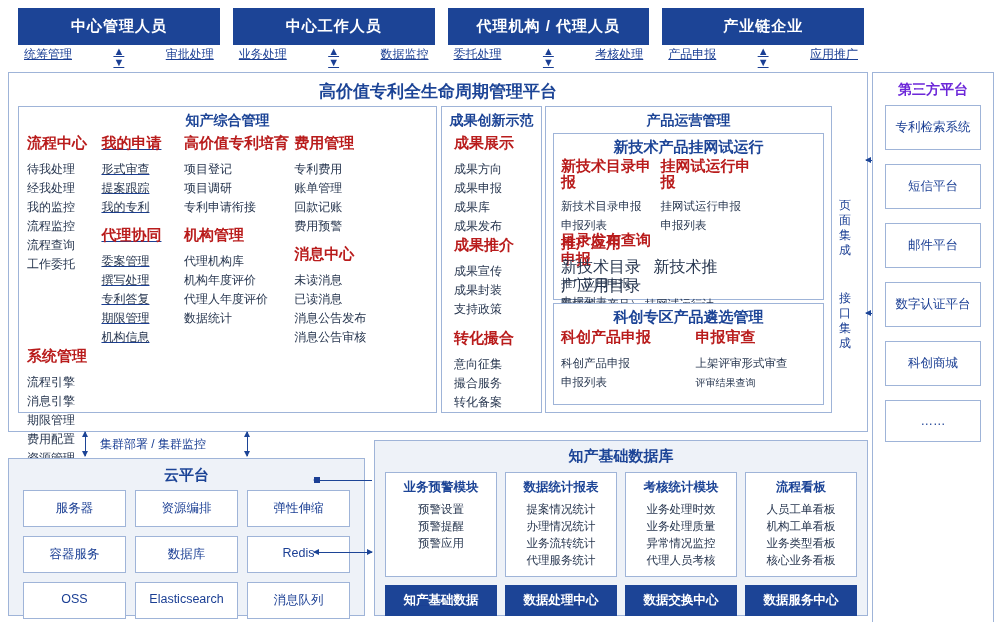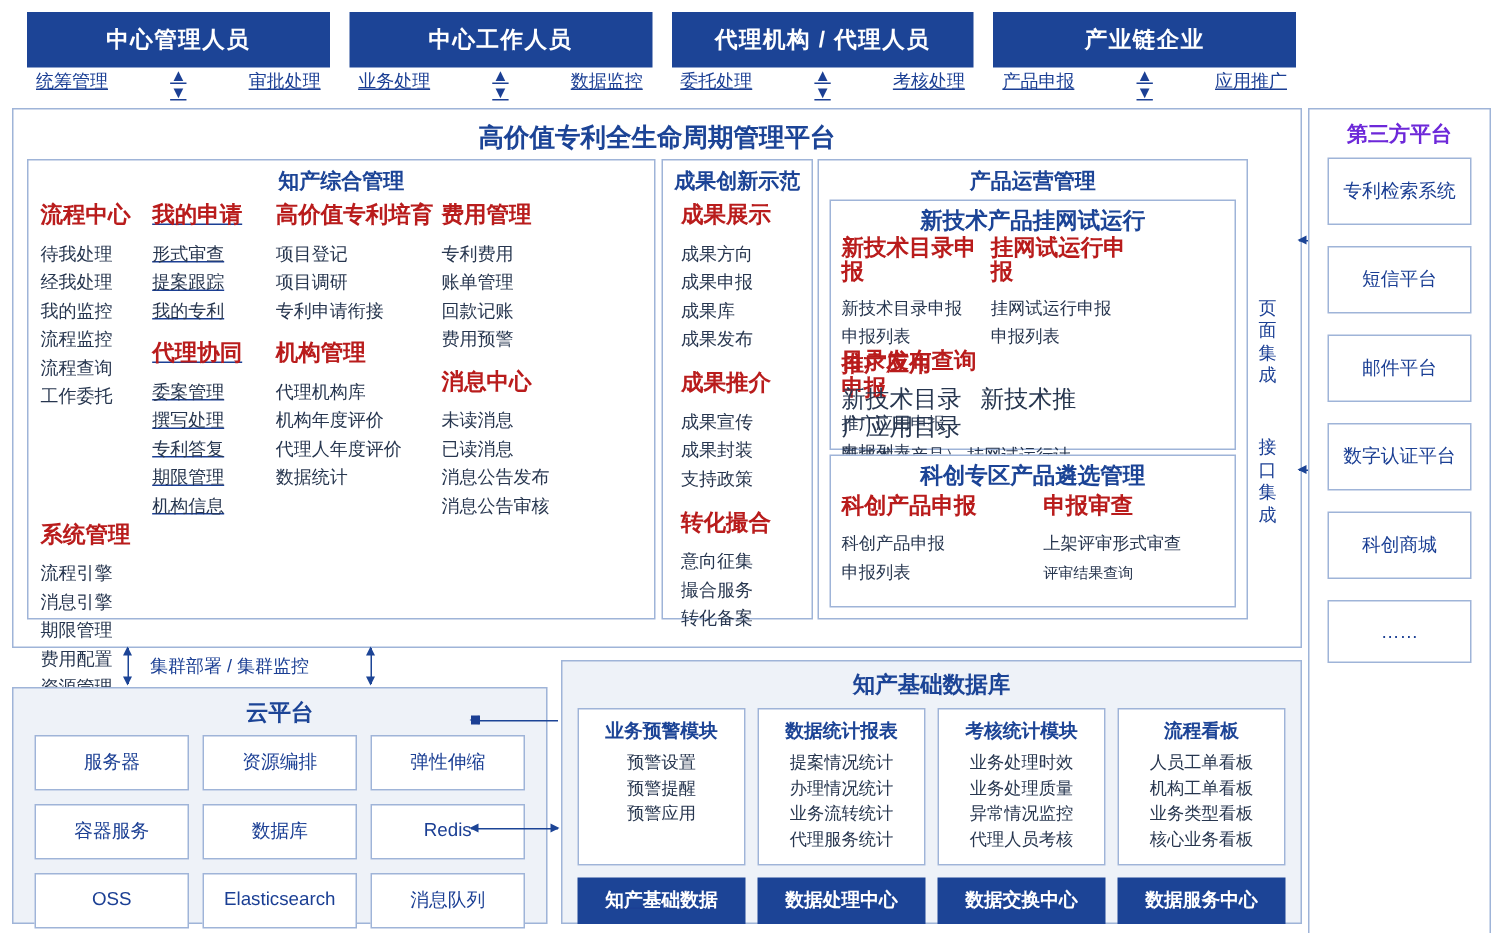--- a/index.html
+++ b/index.html
@@ -182,21 +182,21 @@
       </div>
 
       <div class="panel" style="left:423px;top:0;width:99px;height:305px;">
         <div class="panel-title">成果创新示范</div>
         <div style="position:absolute;left:12px;top:27px;">
           <div class="col-head">成果展示</div>
           <div class="col-item">成果方向</div>
           <div class="col-item">成果申报</div>
           <div class="col-item">成果库</div>
           <div class="col-item">成果发布</div>
-          <div class="col-head" style="margin-top:10px;">成果推介</div>
+          <div class="col-head" style="">成果推介</div>
           <div class="col-item">成果宣传</div>
           <div class="col-item">成果封装</div>
           <div class="col-item">支持政策</div>
           <div class="col-head" style="margin-top:10px;">转化撮合</div>
           <div class="col-item">意向征集</div>
           <div class="col-item">撮合服务</div>
           <div class="col-item">转化备案</div>
         </div>
       </div>
 

